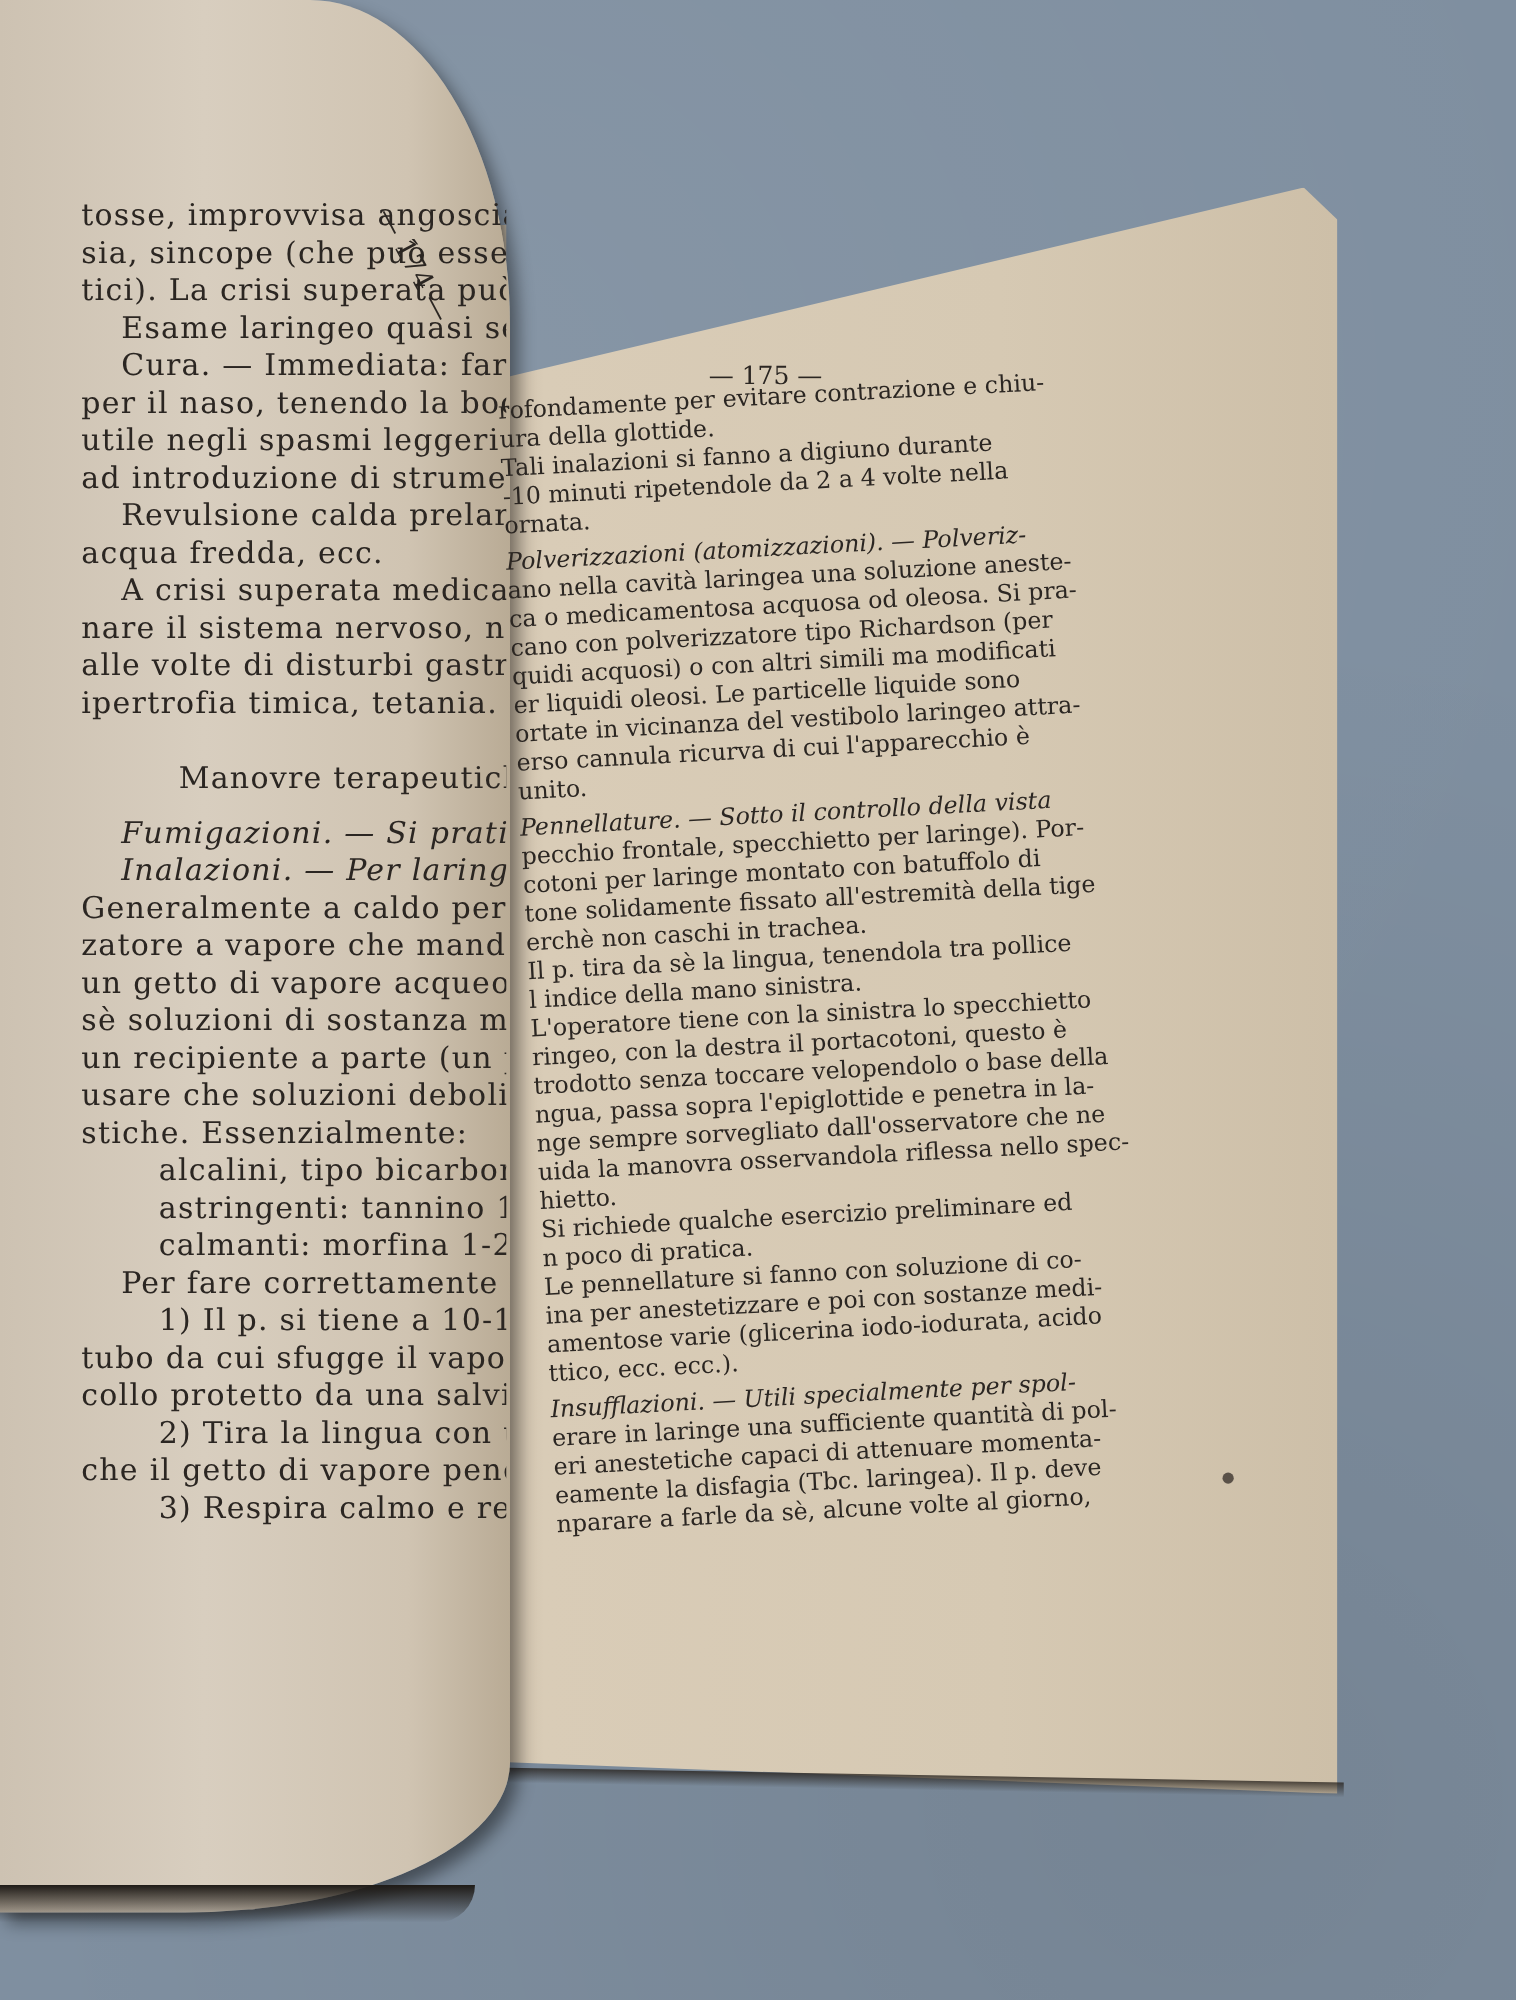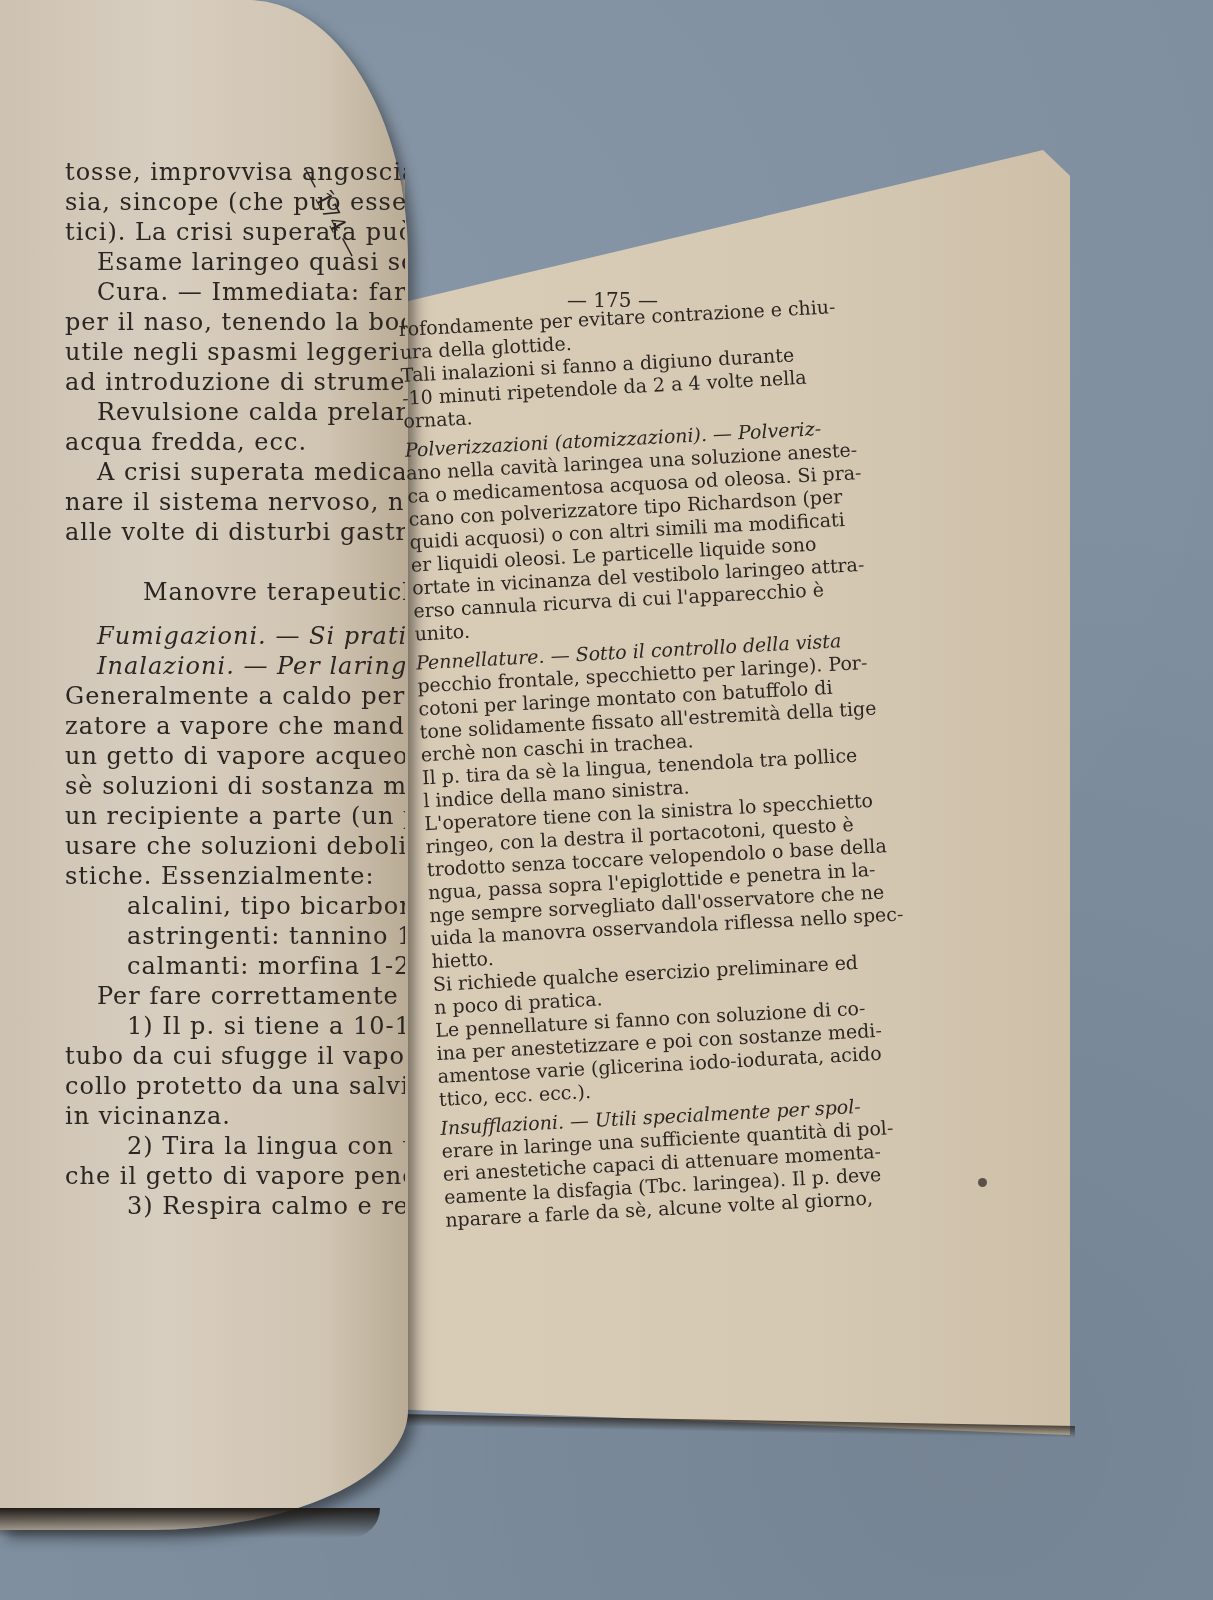--- a/index.html
+++ b/index.html
@@ -92,40 +92,40 @@
     <span class="line ind">Esame laringeo quasi sempr</span>
     <span class="line ind">Cura. — Immediata: far r</span>
     <span class="line">per il naso, tenendo la bocc</span>
     <span class="line">utile negli spasmi leggeri che</span>
     <span class="line">ad introduzione di strumenti</span>
     <span class="line ind">Revulsione calda prelaringe</span>
     <span class="line">acqua fredda, ecc.</span>
     <span class="line ind">A crisi superata medicazione</span>
     <span class="line">nare il sistema nervoso, nel</span>
     <span class="line">alle volte di disturbi gastro</span>
+    <span class="line">ipertrofia timica, tetania.</span>
 
     <span class="line left-heading">Manovre terapeutiche pe</span>
 
     <span class="line ind i">Fumigazioni. — Si pratica</span>
     <span class="line ind i">Inalazioni. — Per laringe e v</span>
     <span class="line">Generalmente a caldo per mez</span>
     <span class="line">zatore a vapore che manda ne</span>
     <span class="line">un getto di vapore acqueo il q</span>
     <span class="line">sè soluzioni di sostanza medic</span>
     <span class="line">un recipiente a parte (un picco</span>
     <span class="line">usare che soluzioni deboli, in</span>
     <span class="line">stiche. Essenzialmente:</span>
     <span class="line ind2">alcalini, tipo bicarbonato</span>
     <span class="line ind2">astringenti: tannino 1%;</span>
     <span class="line ind2">calmanti: morfina 1-2%</span>
     <span class="line ind">Per fare correttamente l'ina</span>
     <span class="line ind2">1) Il p. si tiene a 10-15 cm</span>
     <span class="line">tubo da cui sfugge il vapore,</span>
     <span class="line">collo protetto da una salvietta,</span>
-    <span class="line">in vicinanza.</span>
     <span class="line ind2">2) Tira la lingua con una p</span>
     <span class="line">che il getto di vapore penetri</span>
     <span class="line ind2">3) Respira calmo e regola</span>
   </div>
 
   <div class="right-page-num">— 175 —</div>
   <div class="text-block right-text">
     <span class="line">rofondamente per evitare contrazione e chiu-</span>
     <span class="line">ura della glottide.</span>
     <span class="line">Tali inalazioni si fanno a digiuno durante</span>

